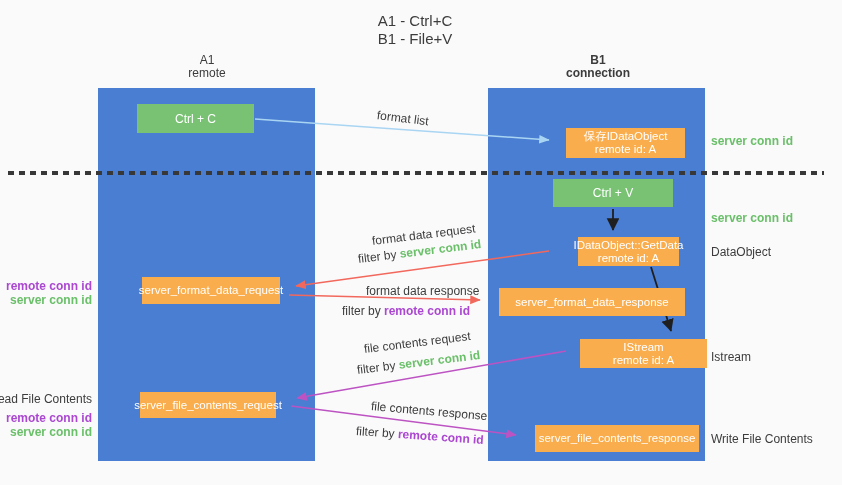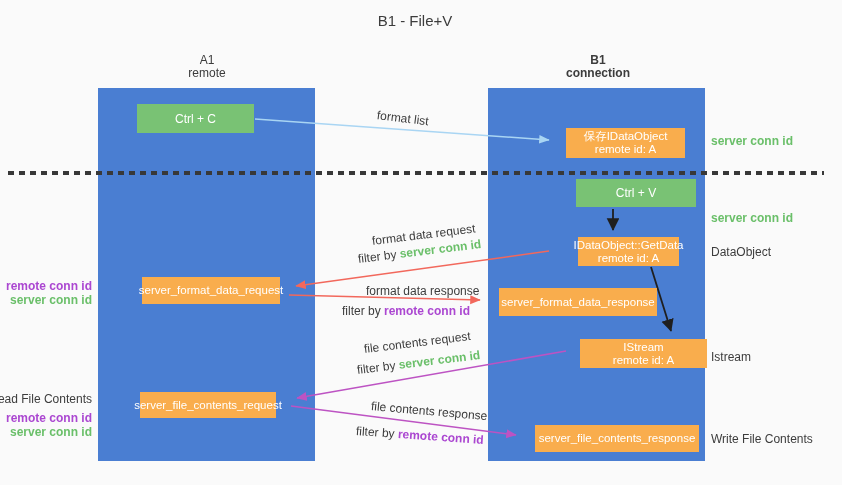--- a/index.html
+++ b/index.html
@@ -32,24 +32,24 @@
   .mkf-salmon{fill:var(--arrow-salmon,#f2685c);}
   .mkf-magenta{fill:var(--arrow-magenta,#bd53c3);}
 
   .box{position:absolute;display:flex;flex-direction:column;align-items:center;
        justify-content:center;color:#fff;text-align:center;box-sizing:border-box;}
   .box.green{background:var(--box-green,#79c274);font-size:12px;}
   .box.orange{background:var(--box-orange,#f9ad4d);font-size:11.5px;line-height:13px;margin-left:12px;}
 
   .b-ctrlc{left:137px;top:104px;width:117px;height:29px;}
   .b-save{left:554px;top:128px;width:119px;height:30px;}
-  .b-ctrlv{left:553px;top:179px;width:120px;height:28px;margin-left:23px;}
+  .b-ctrlv{left:553px;top:179px;width:120px;height:28px;}
   .b-getdata{left:566px;top:237px;width:101px;height:29px;}
   .b-fmtreq{left:130px;top:277px;width:138px;height:27px;}
-  .b-fmtresp{left:487px;top:288px;width:158px;height:28px;}
+  .b-fmtresp{left:487px;top:288px;width:186px;height:28px;}
   .b-istream{left:568px;top:339px;width:127px;height:29px;}
   .b-filereq{left:128px;top:392px;width:136px;height:26px;}
   .b-fileresp{left:523px;top:425px;width:164px;height:27px;}
 
   .lbl{position:absolute;font-size:12px;color:#3d3d3d;white-space:nowrap;
        transform-origin:left center;}
   .lbl b.green{color:var(--text-green,#6abf69);font-weight:bold;}
   .lbl b.purple{color:var(--text-purple,#ab47d1);font-weight:bold;}
 
   .l-fmtlist{left:377px;top:108px;transform:rotate(7deg);}
@@ -70,20 +70,21 @@
   .ann-right{left:711px;}
   .ar-0{top:134px;} .ar-1{top:211px;} .ar-2{top:245px;} .ar-3{top:350px;} .ar-4{top:432px;}
   .al-0{top:279px;} .al-1{top:293px;} .al-2{top:392px;} .al-3{top:411px;} .al-4{top:425px;}
 </style>
 </head>
 <body>
 
 <div class="canvas">
 
   <div class="title">
+    <div>A1 - Ctrl+C</div>
     <div>B1 - File+V</div>
   </div>
 
   <div class="col-header h-left">
     <div>A1</div>
     <div>remote</div>
   </div>
   <div class="col-header h-right">
     <div>B1</div>
     <div>connection</div>

